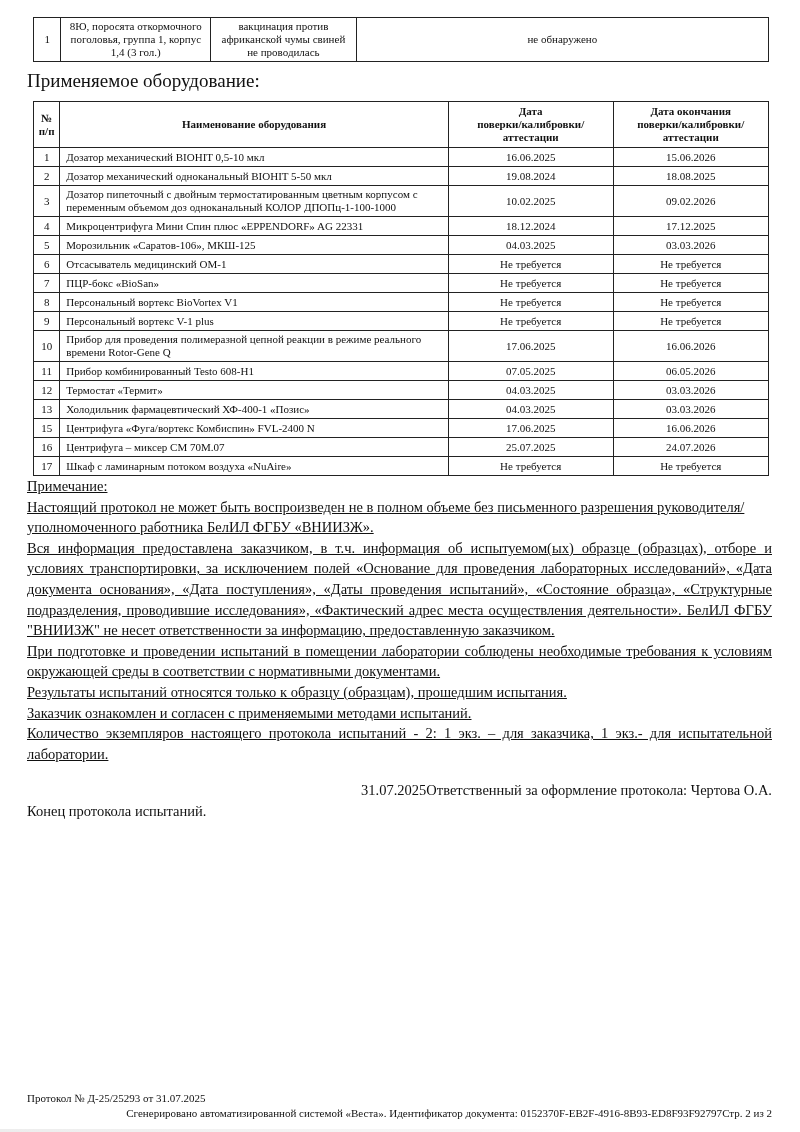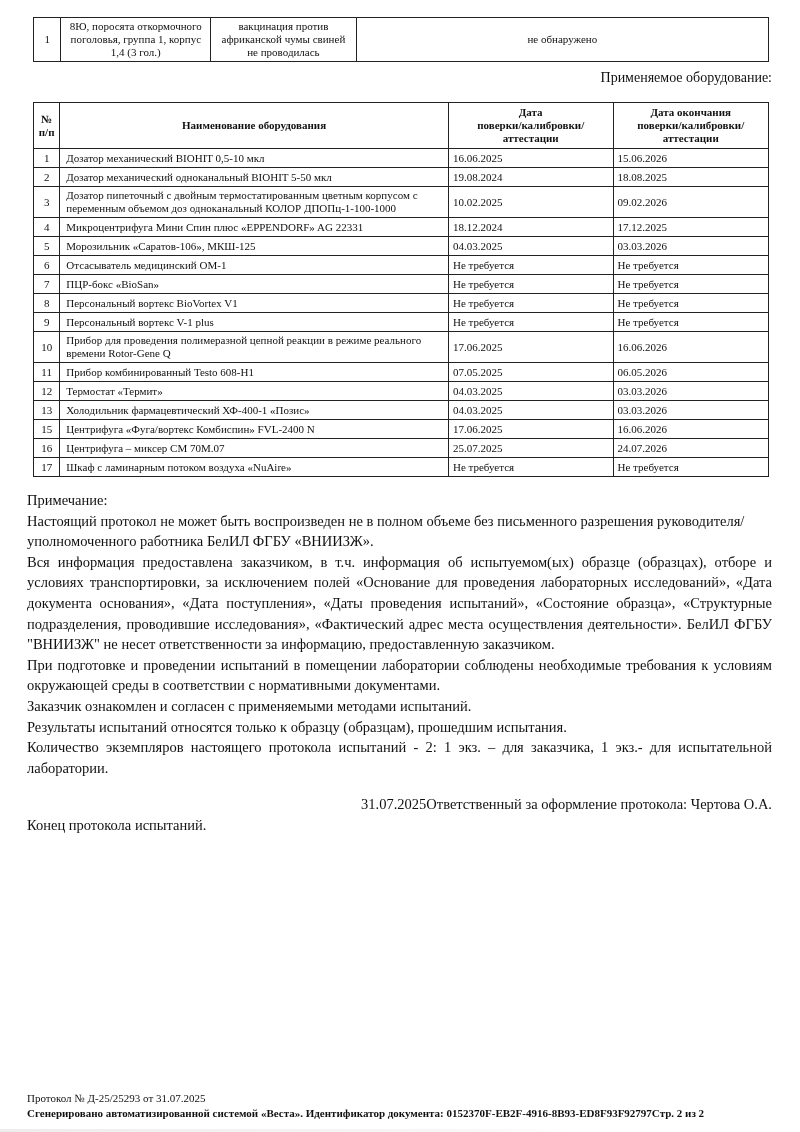--- a/index.html
+++ b/index.html
@@ -30,42 +30,41 @@
     font-weight:normal;
   }
   
   .top-table td{text-align:center;line-height:13.5px;}
   .top-table .c-num{width:27px;}
   .top-table .c-sample{width:147px;}
   .top-table .c-vacc{width:143px;}
   .top-table .c-res{width:405px;}
   
   .eq-title{
-    font-size:14px;
-    margin:8px 0 16px 0;
-    text-align:right;
+    font-size:19px;
+    margin:8px 0 9px 0;
   }
   .eq-table thead th{
     font-weight:bold;
     text-align:center;
     padding:3px 2px;
     height:30px;
   }
   .eq-table thead .hl{display:block;}
   .eq-table .c-num{width:26px;}
   .eq-table .c-name{width:385px;}
   .eq-table .c-date{width:163px;}
   .eq-table .c-end{width:154px;}
   .eq-table tbody td{height:14px;}
   .eq-table tbody td.cell-num{text-align:center;}
   .eq-table tbody td.cell-name{text-align:left;padding-left:6px;}
   .eq-table tbody td.cell-date,
-  .eq-table tbody td.cell-end{text-align:left;}
-  
-  .notes{margin-top:13px;}
+  .eq-table tbody td.cell-end{text-align:center;}
+  
+  .notes{margin-top:0;text-decoration:underline;}
   .notes p{
     margin:0;
     font-size:14.5px;
     line-height:20.6px;
   }
   .notes p.just{text-align:justify;}
   
   .sign-row{
     display:flex;
     justify-content:flex-end;
@@ -80,22 +79,21 @@
   }
   
   .footer{
     position:absolute;
     left:27px;right:28px;bottom:11px;
     font-size:11px;
     line-height:15px;
   }
   .footer-row2{
     display:flex;
-    justify-content:flex-start;
-    font-weight:bold;
+    justify-content:flex-end;
   }
   .bottom-smudge{
     position:absolute;
     left:0;bottom:0;height:3px;width:72%;
     background:linear-gradient(90deg,#ededed,#f7f7f7 80%,#ffffff);
   }
 </style>
 </head>
 <body>
 
@@ -259,22 +257,22 @@
           <td class="cell-end">Не требуется</td>
         </tr>
       </tbody>
   </table>
 
   <div class="notes">
     <p>Примечание:</p>
     <p>Настоящий протокол не может быть воспроизведен не в полном объеме без письменного разрешения руководителя/уполномоченного работника БелИЛ ФГБУ «ВНИИЗЖ».</p>
     <p class="just">Вся информация предоставлена заказчиком, в т.ч. информация об испытуемом(ых) образце (образцах), отборе и условиях транспортировки, за исключением полей «Основание для проведения лабораторных исследований», «Дата документа основания», «Дата поступления», «Даты проведения испытаний», «Состояние образца», «Структурные подразделения, проводившие исследования», «Фактический адрес места осуществления деятельности». БелИЛ ФГБУ "ВНИИЗЖ" не несет ответственности за информацию, предоставленную заказчиком.</p>
     <p class="just">При подготовке и проведении испытаний в помещении лаборатории соблюдены необходимые требования к условиям окружающей среды в соответствии с нормативными документами.</p>
+    <p>Результаты испытаний относятся только к образцу (образцам), прошедшим испытания.</p>
     <p>Заказчик ознакомлен и согласен с применяемыми методами испытаний.</p>
-    <p>Результаты испытаний относятся только к образцу (образцам), прошедшим испытания.</p>
     <p class="just">Количество экземпляров настоящего протокола испытаний - 2: 1 экз. – для заказчика, 1 экз.- для испытательной лаборатории.</p>
   </div>
 
   <div class="sign-row">
     <span>31.07.2025</span>
     <span>Ответственный за оформление протокола: Чертова О.А.</span>
   </div>
   <p class="end-line">Конец протокола испытаний.</p>
 
   <div class="footer">

